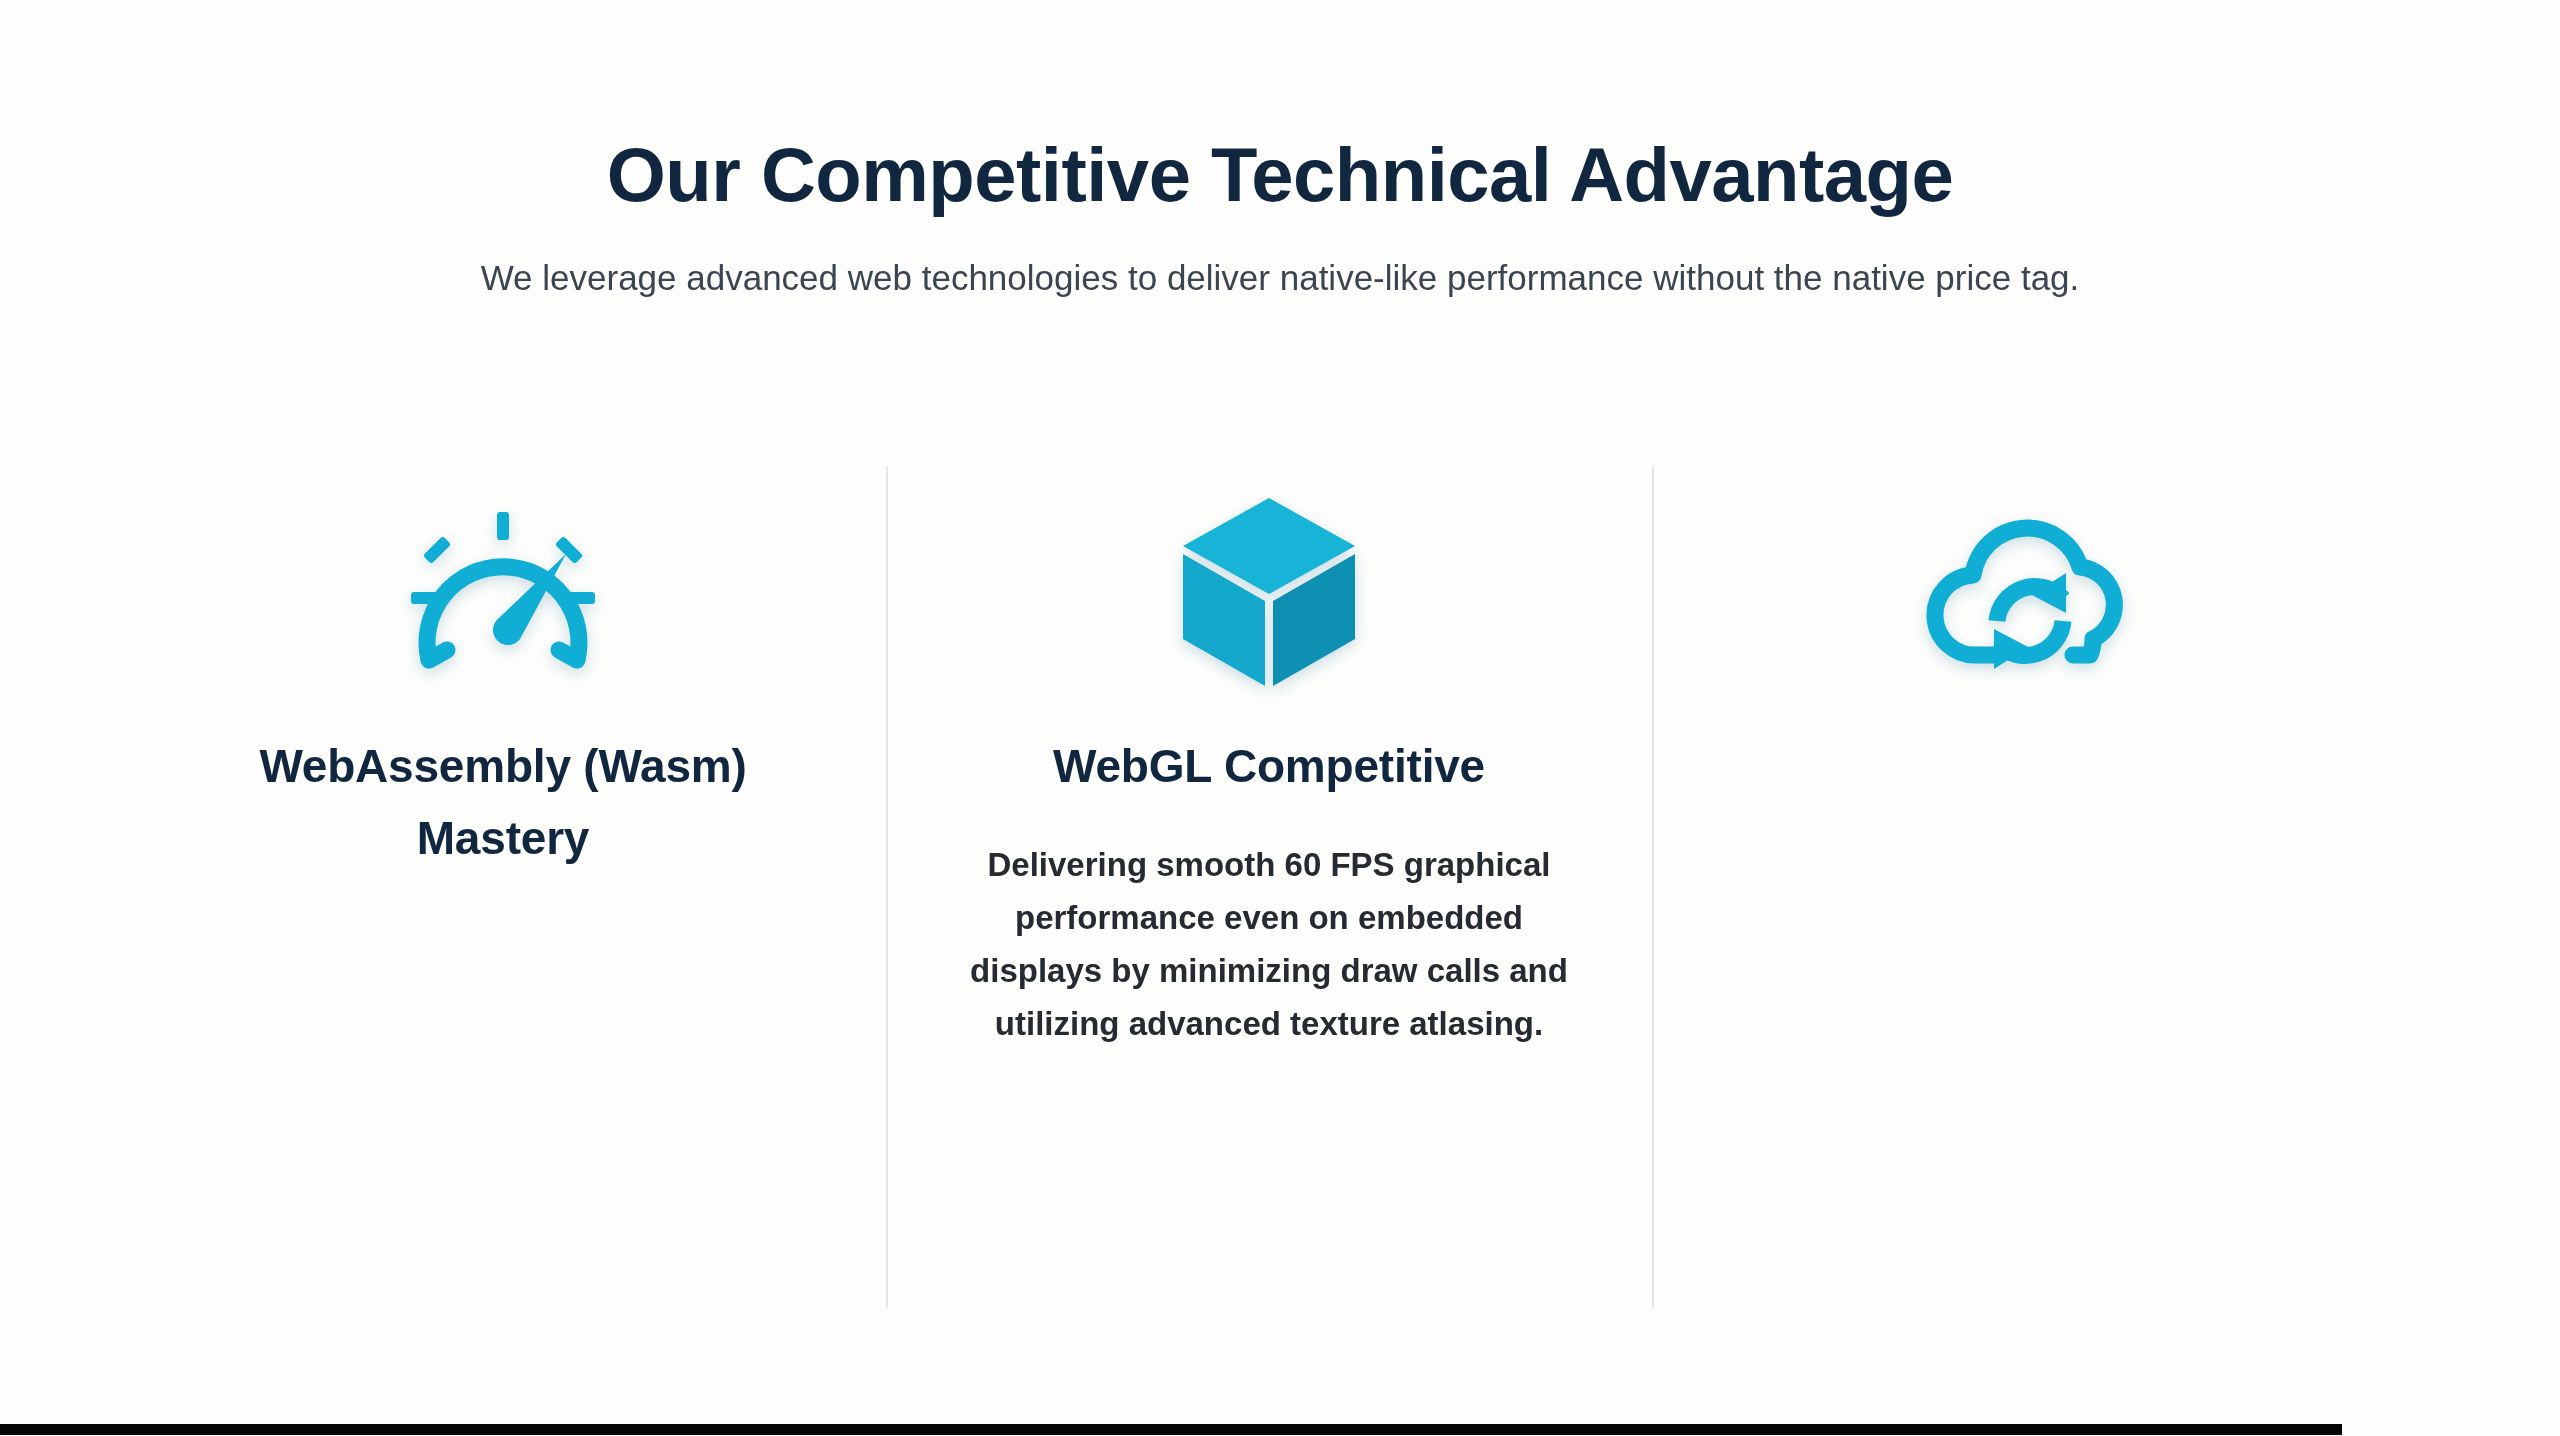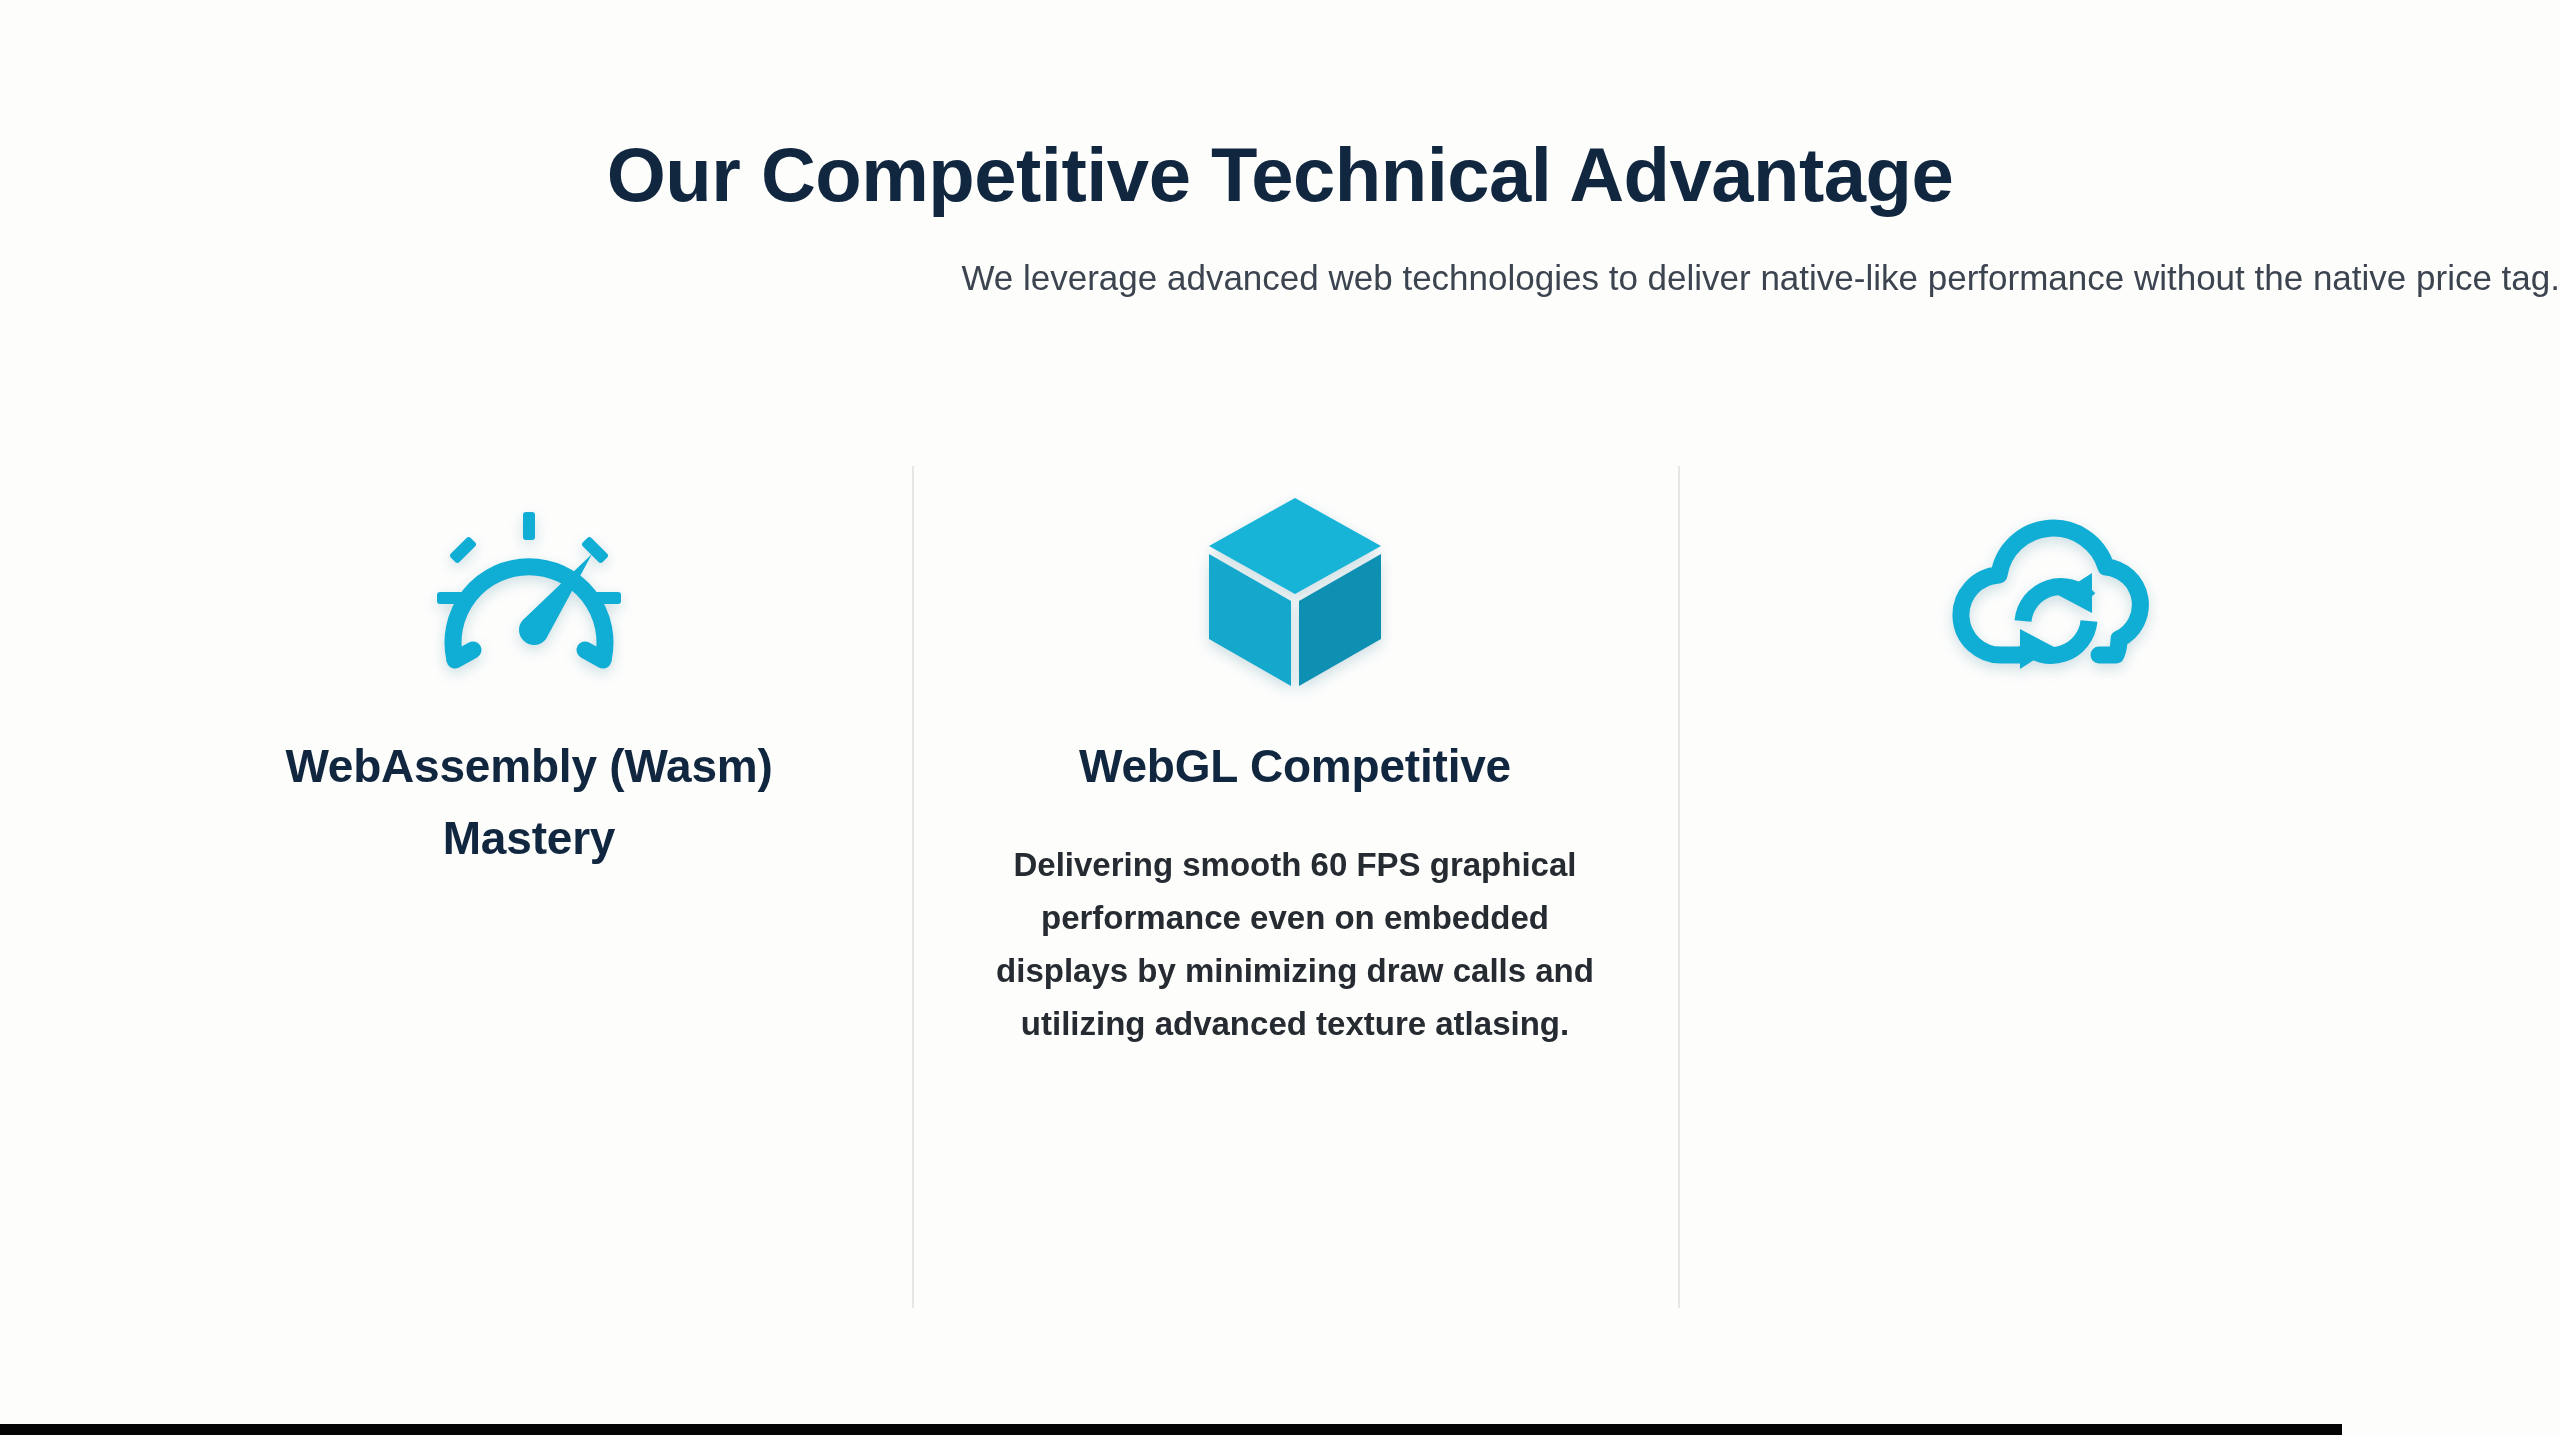--- a/index.html
+++ b/index.html
@@ -41,28 +41,27 @@
     font-family: "Liberation Sans", sans-serif;
   }
   .page-subtitle {
     margin: 0;
     padding-top: 26px;
     font-size: 35px;
     line-height: 44px;
     font-weight: 400;
     color: #3c4450;
     font-family: "Liberation Sans", sans-serif;
-    text-align: right;
   }
 
   
   .cards {
     position: absolute;
     top: 466px;
-    left: 146px;
+    left: 120px;
     width: 2300px;
     display: flex;
     flex-direction: row;
     align-items: flex-start;
   }
   .card {
     width: 766px;
     box-sizing: border-box;
     text-align: center;
     padding: 0 62px;

